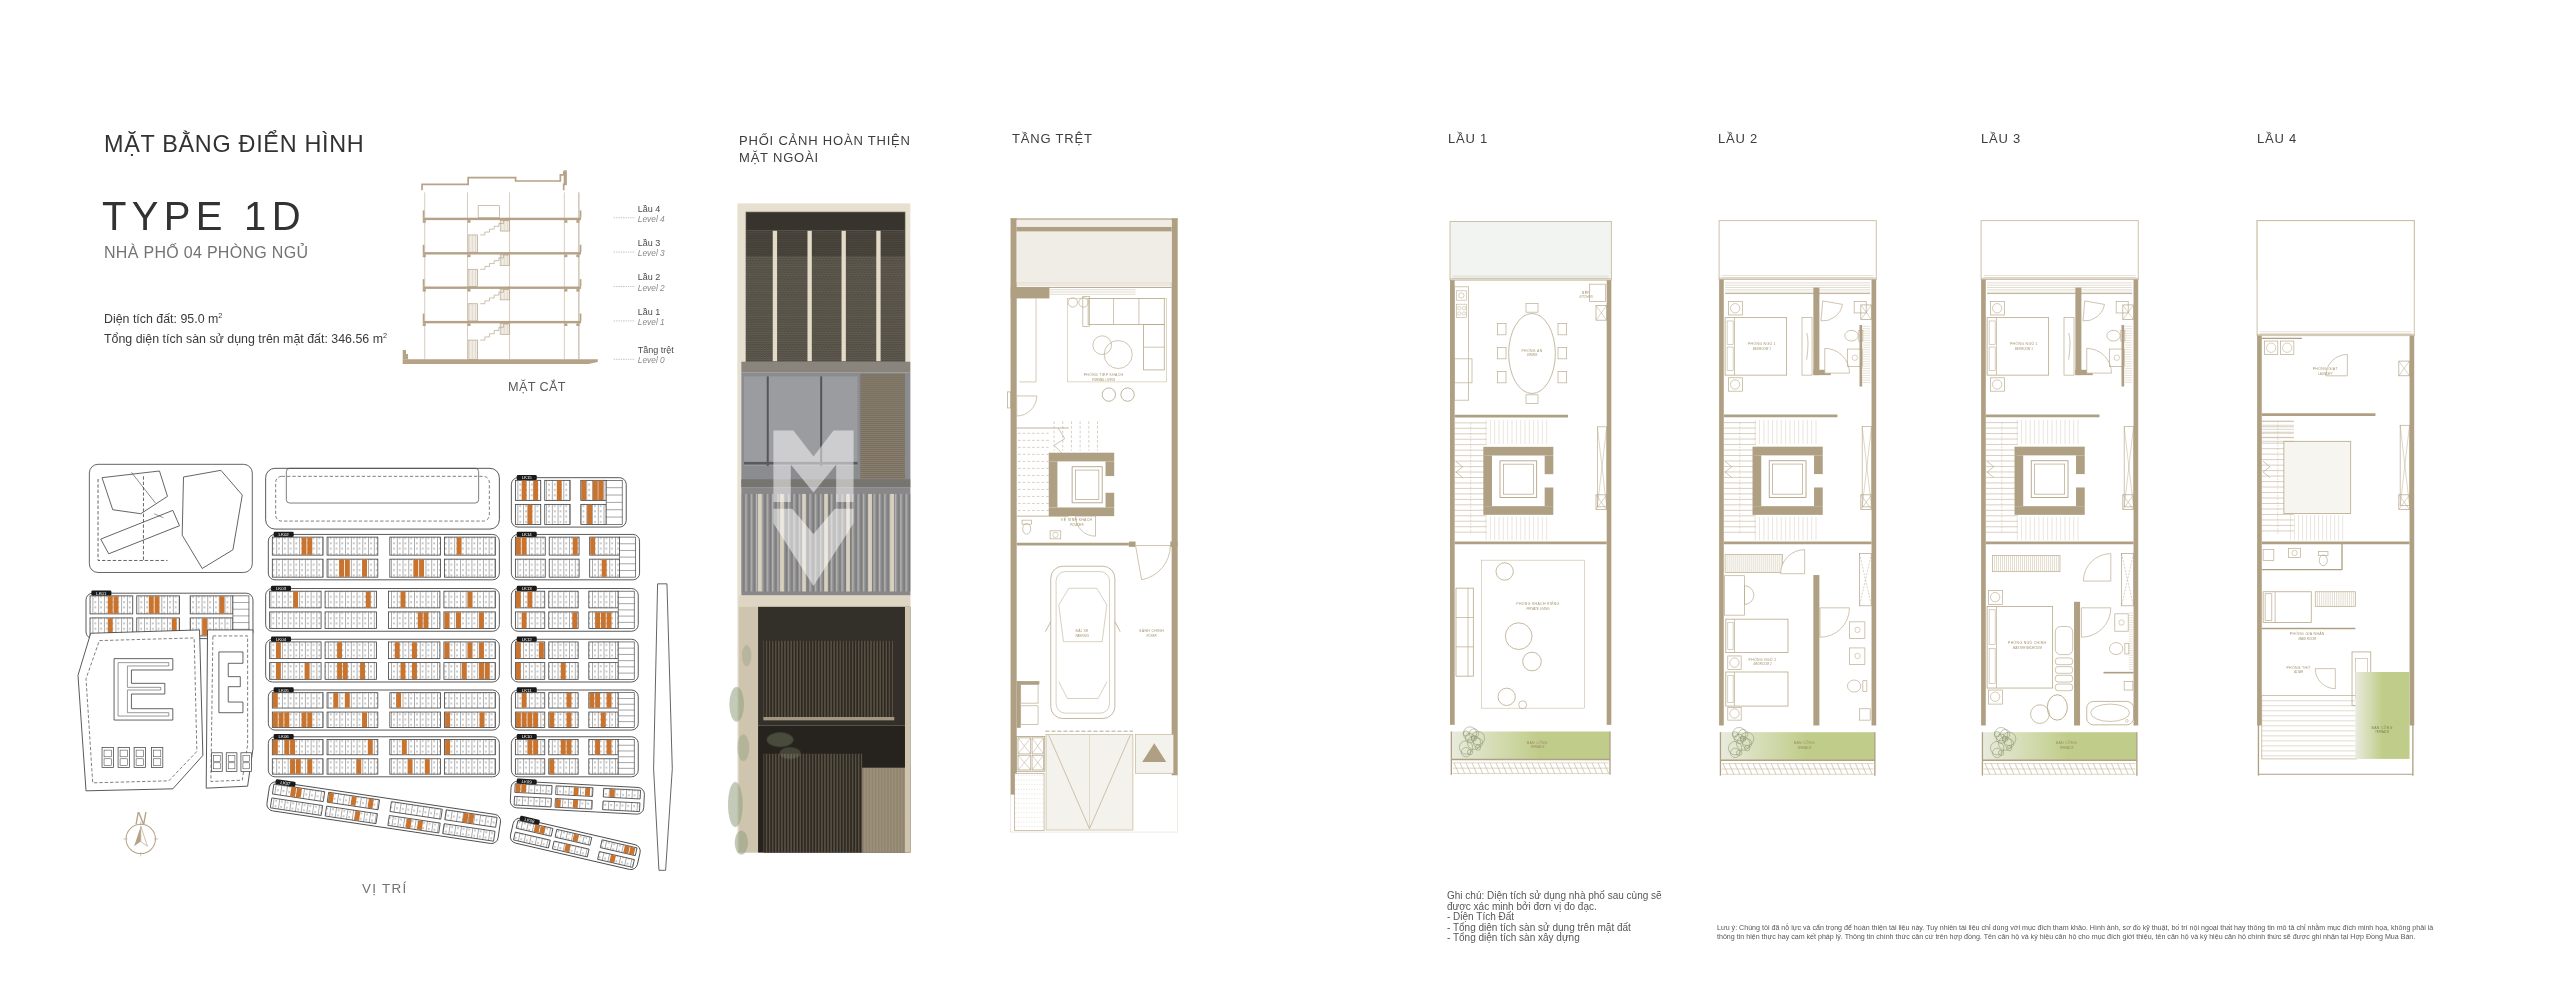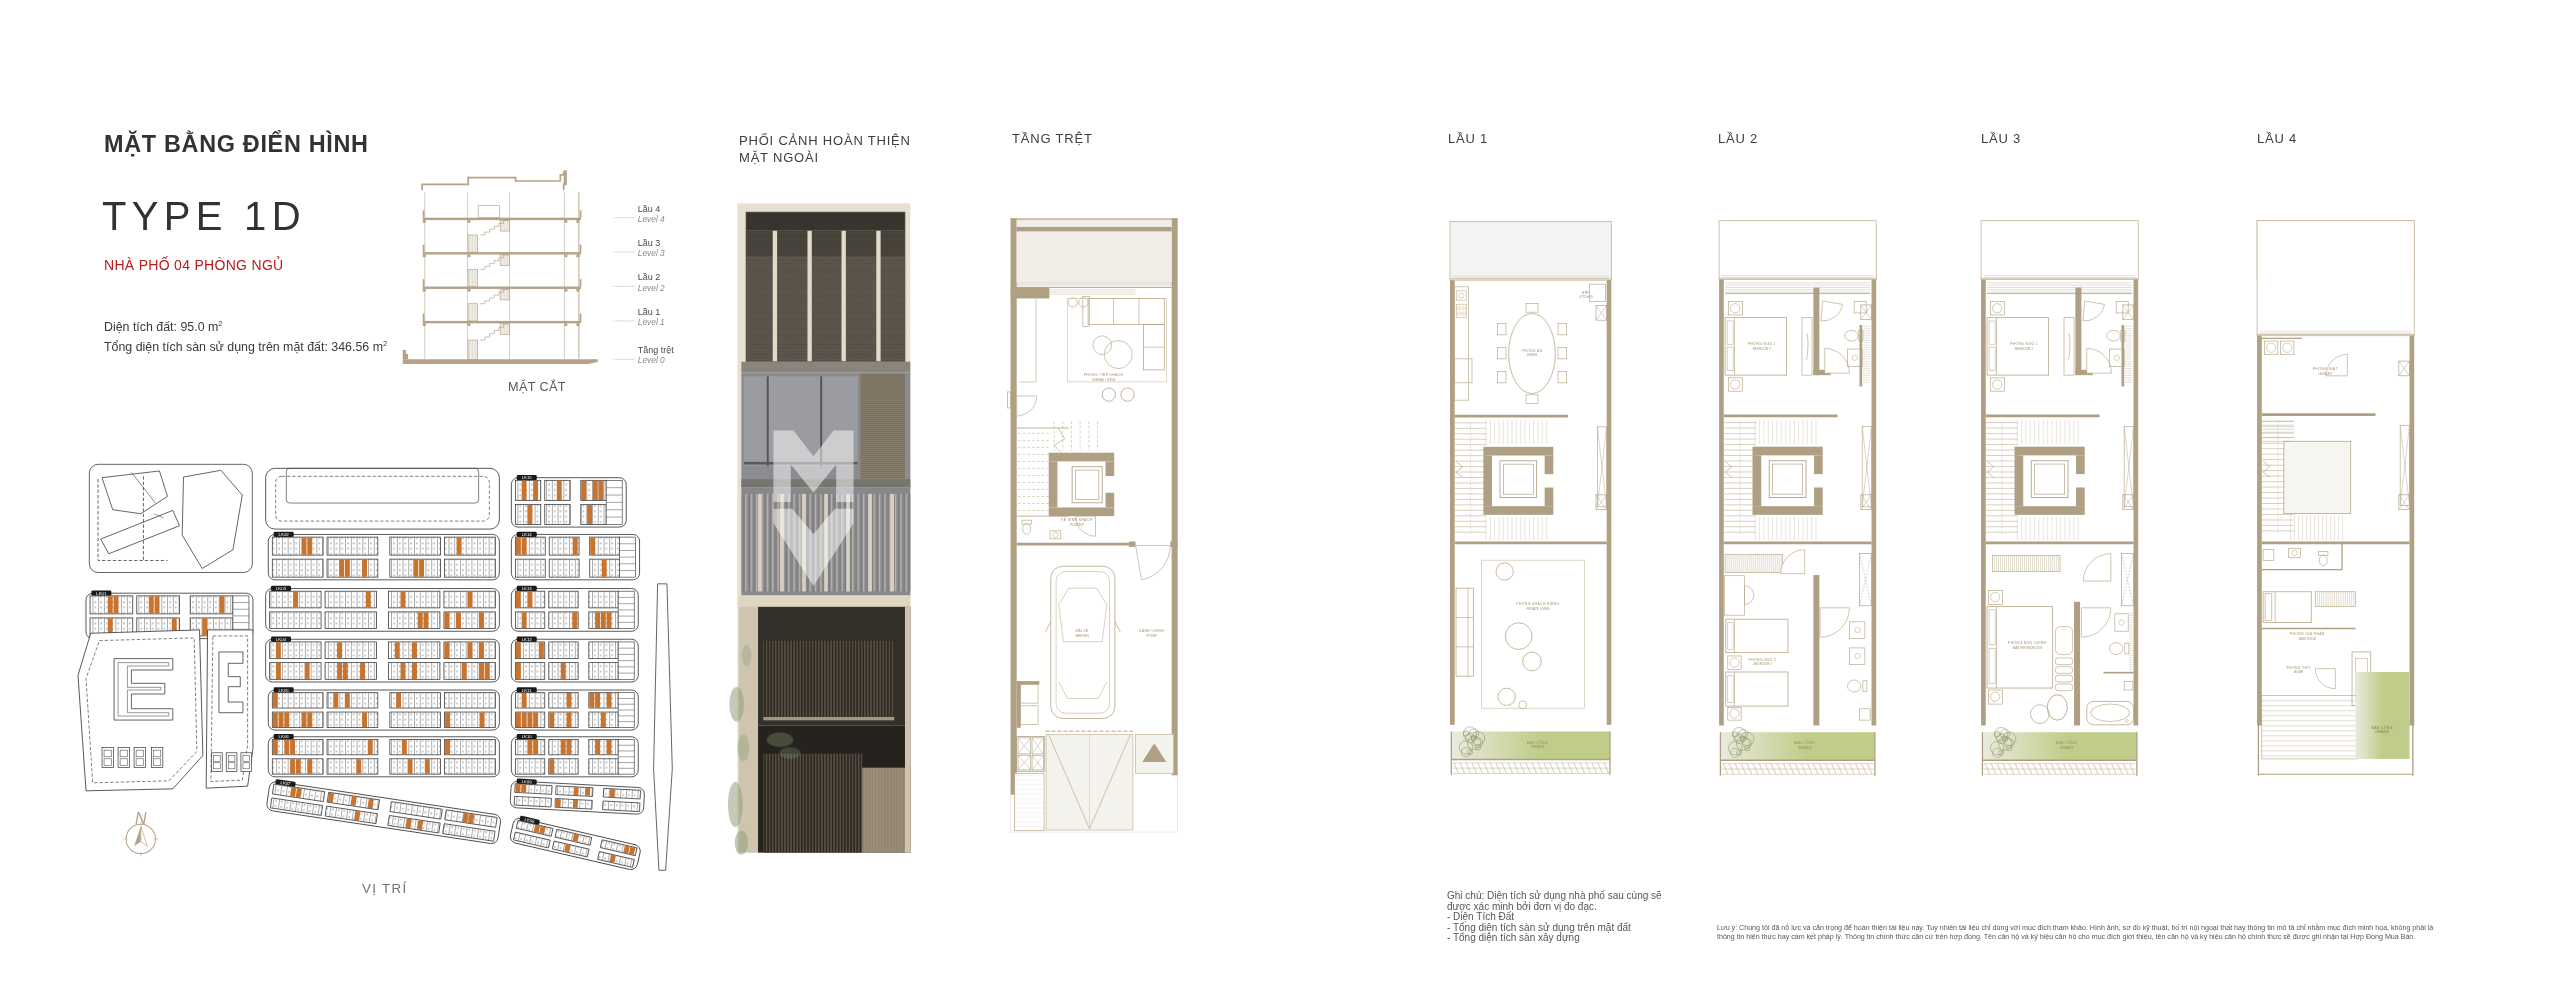--- a/index.html
+++ b/index.html
@@ -1,16 +1,16 @@
 <!DOCTYPE html>
 <html style="font-size:10.7px"><head><meta charset="utf-8"><style>html,body{margin:0;padding:0;background:#fff}*{box-sizing:border-box}body{font-family:"Liberation Sans",sans-serif;width:2576px;height:996px;position:relative;overflow:hidden}.abs{position:absolute}svg text{font-family:"Liberation Sans",sans-serif}.hdr{position:absolute;font-size:13px;letter-spacing:0.8px;color:#3d3d3d}</style></head><body>
-<div class="abs" style="left:104px;top:131px;font-size:23.4px;font-weight:700;color:#323232;letter-spacing:0.7px">MẶT BẰNG ĐIỂN HÌNH</div>
+<div class="abs" style="left:104px;top:131px;font-size:23.4px;font-weight:400;color:#323232;letter-spacing:0.7px">MẶT BẰNG ĐIỂN HÌNH</div>
 <div class="abs" style="left:102px;top:194px;font-size:40px;font-weight:400;color:#323232;letter-spacing:5.3px">TYPE 1D</div>
-<div class="abs" style="left:104px;top:257px;font-size:14px;color:#b91c1c;letter-spacing:0.3px">NHÀ PHỐ 04 PHÒNG NGỦ</div>
-<div class="abs" style="left:104px;top:316px;font-size:12.4px;color:#3a3a3a;line-height:16.7px">Diện tích đất: 95.0 m<sup style="font-size:7.4px">2</sup><br>Tổng diện tích sàn sử dụng trên mặt đất: 346.56 m<sup style="font-size:7.4px">2</sup></div>
+<div class="abs" style="left:104px;top:244px;font-size:16px;color:#737373;letter-spacing:0.3px">NHÀ PHỐ 04 PHÒNG NGỦ</div>
+<div class="abs" style="left:104px;top:308px;font-size:12.4px;color:#3a3a3a;line-height:16.7px">Diện tích đất: 95.0 m<sup style="font-size:7.4px">2</sup><br>Tổng diện tích sàn sử dụng trên mặt đất: 346.56 m<sup style="font-size:7.4px">2</sup></div>
 <div class="hdr" style="left:739px;top:133px;line-height:16.7px">PHỐI CẢNH HOÀN THIỆN<br>MẶT NGOÀI</div>
 <div class="hdr" style="left:1012px;top:131px">TẦNG TRỆT</div>
 <div class="hdr" style="left:1448px;top:131px">LẦU 1</div>
 <div class="hdr" style="left:1718px;top:131px">LẦU 2</div>
 <div class="hdr" style="left:1981px;top:131px">LẦU 3</div>
 <div class="hdr" style="left:2257px;top:131px">LẦU 4</div>
 <svg style="position:absolute;left:388px;top:160px" width="334" height="241" viewBox="580 240 500 360">
     <g>
       <path d="M602 538 L894 538 L894 542 L880 545 L602 545 Z" fill="#b5a287"></path>
       <rect x="602" y="524" width="5" height="14" fill="#b5a287"></rect>

